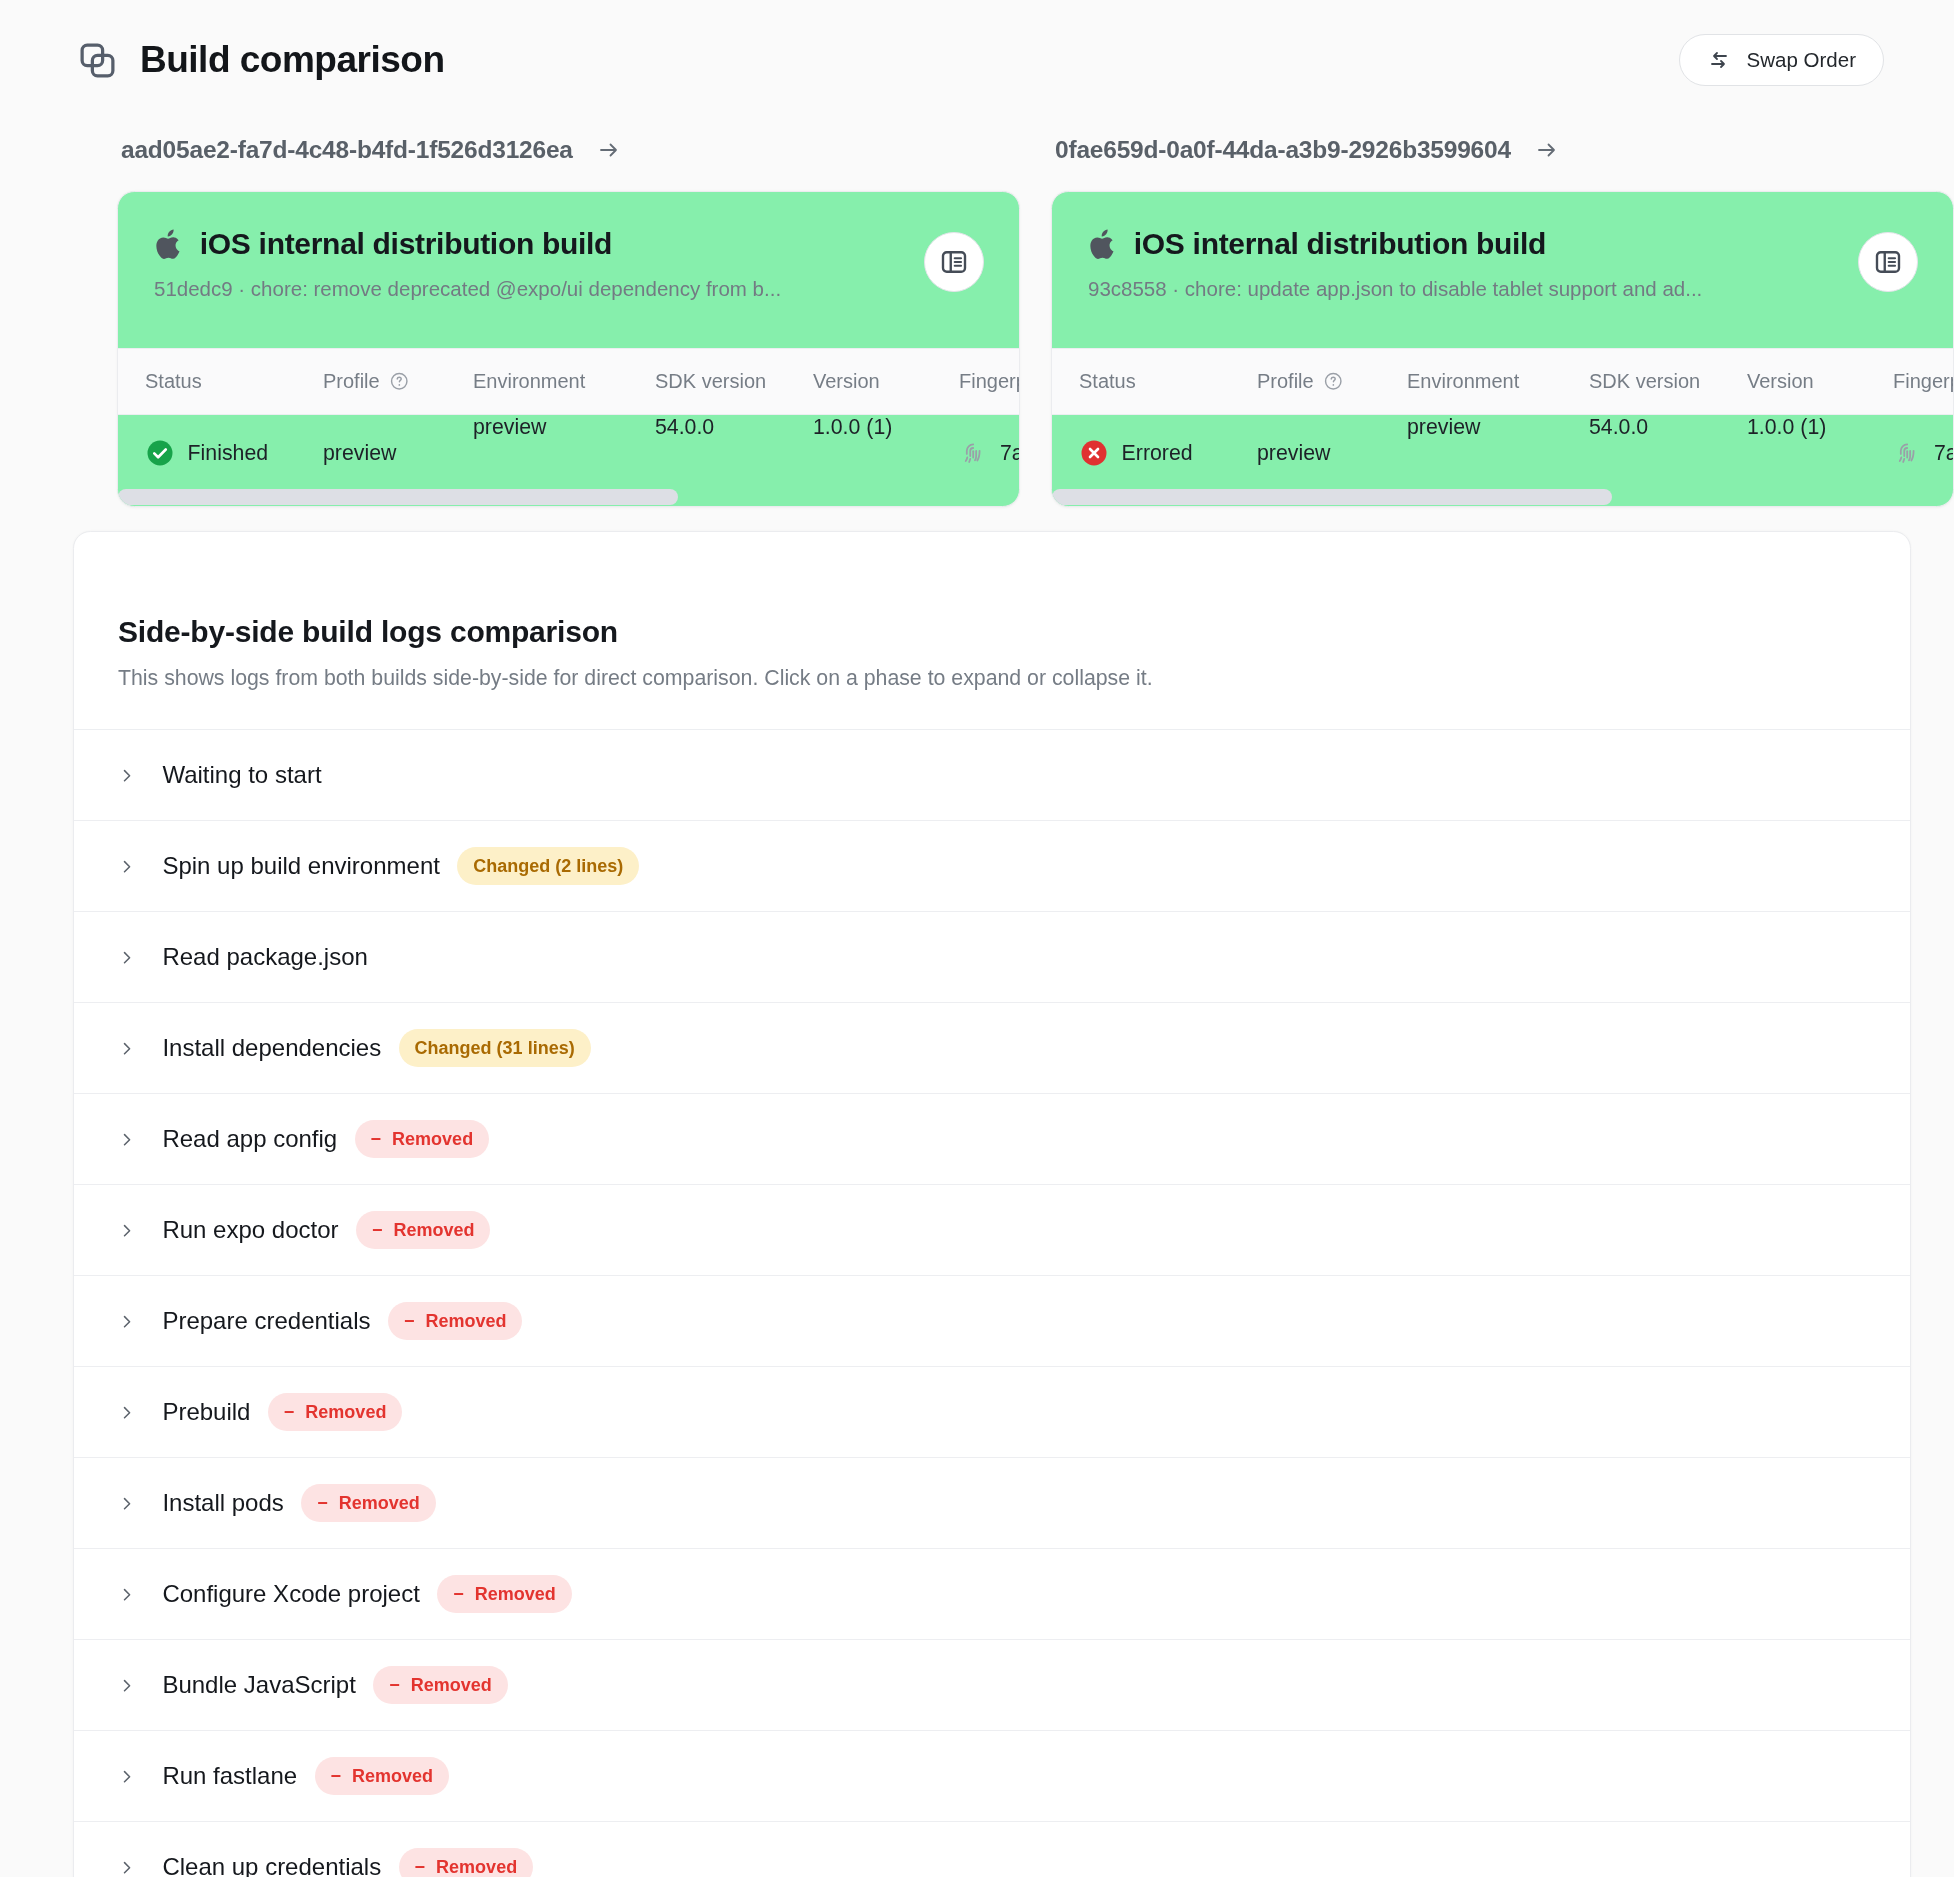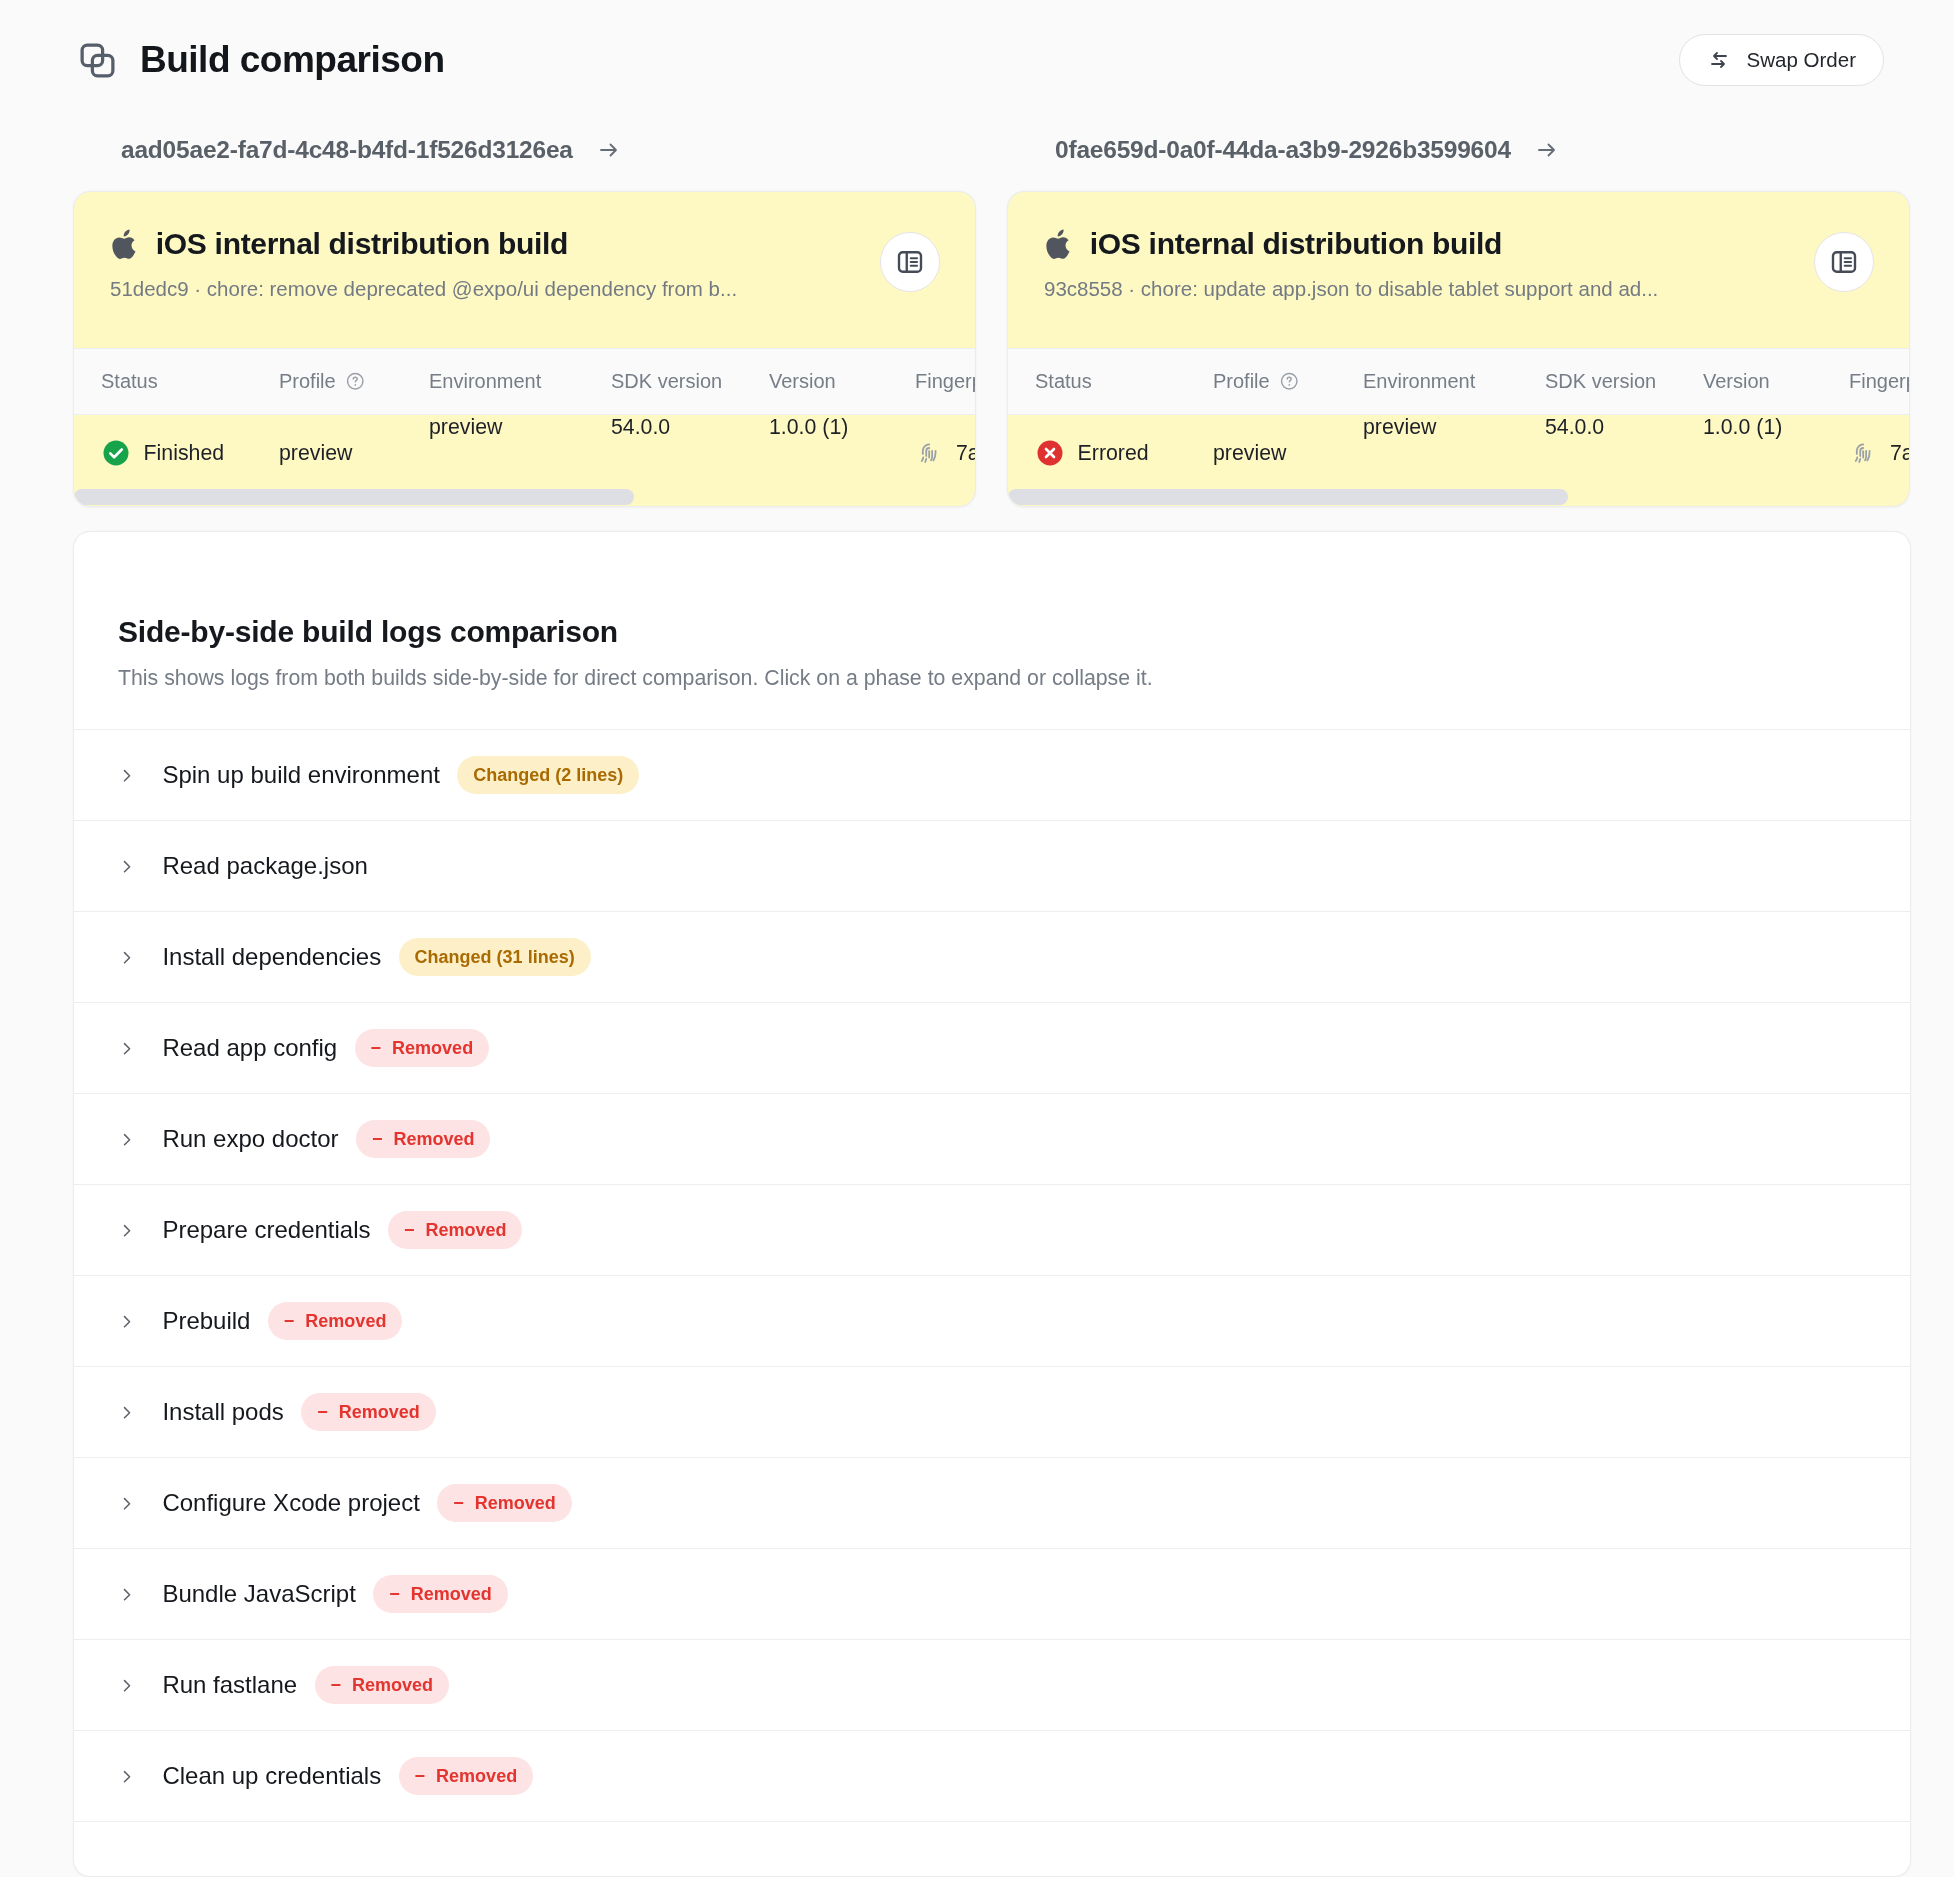--- a/index.html
+++ b/index.html
@@ -90,25 +90,26 @@
     position: absolute;
     left: 0; top: 191px;
     width: 1955px;
     height: 316px;
   }
   .build-card {
     position: absolute;
     top: 0;
     width: 903px;
     height: 316px;
-    background: #fef9c3;
+    background: #86efac;
     border: 1.2px solid #ebecef;
     border-radius: 17.4px;
     overflow: hidden;
     box-shadow: 0 0.8px 2.4px rgba(16,20,28,0.045);
+    margin-left: 44px;
   }
   .build-card.left  { left: 73px; }
   .build-card.right { left: 1007px; }
 
   .card-head {
     position: relative;
     height: 156px;
     padding: 35px 32px 0 36px;
   }
   .card-title-row {
@@ -462,20 +463,26 @@
   <div class="logs-panel">
     <div class="logs-head">
       <div class="logs-title">Side-by-side build logs comparison</div>
       <div class="logs-desc">This shows logs from both builds side-by-side for direct comparison. Click on a phase to expand or collapse it.</div>
     </div>
     <div id="phase-list">
         <div class="phase-row">
           <span class="chev"><svg width="17.4" height="17.4" viewBox="0 0 24 24" fill="none">
               <path d="M9 5l7 7-7 7" stroke="#5b626b" stroke-width="2.1" stroke-linecap="round" stroke-linejoin="round"></path>
             </svg></span>
+          <span class="phase-label">Waiting to start</span>
+        </div>
+        <div class="phase-row">
+          <span class="chev"><svg width="17.4" height="17.4" viewBox="0 0 24 24" fill="none">
+              <path d="M9 5l7 7-7 7" stroke="#5b626b" stroke-width="2.1" stroke-linecap="round" stroke-linejoin="round"></path>
+            </svg></span>
           <span class="phase-label">Spin up build environment</span>
           <span class="badge changed">
             <span>Changed (2 lines)</span>
           </span>
         </div>
         <div class="phase-row">
           <span class="chev"><svg width="17.4" height="17.4" viewBox="0 0 24 24" fill="none">
               <path d="M9 5l7 7-7 7" stroke="#5b626b" stroke-width="2.1" stroke-linecap="round" stroke-linejoin="round"></path>
             </svg></span>
           <span class="phase-label">Read package.json</span>

